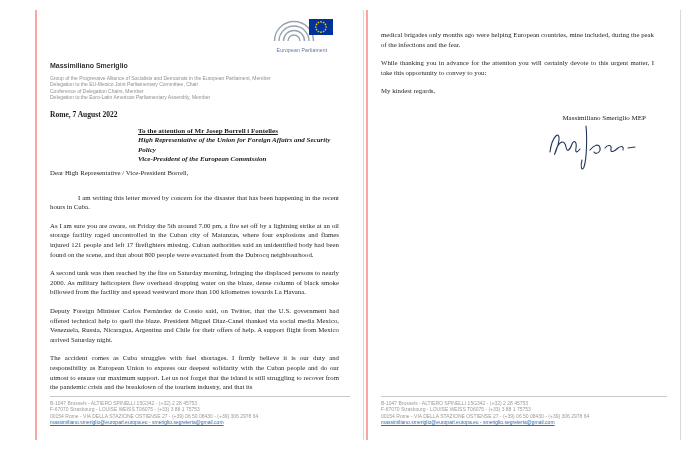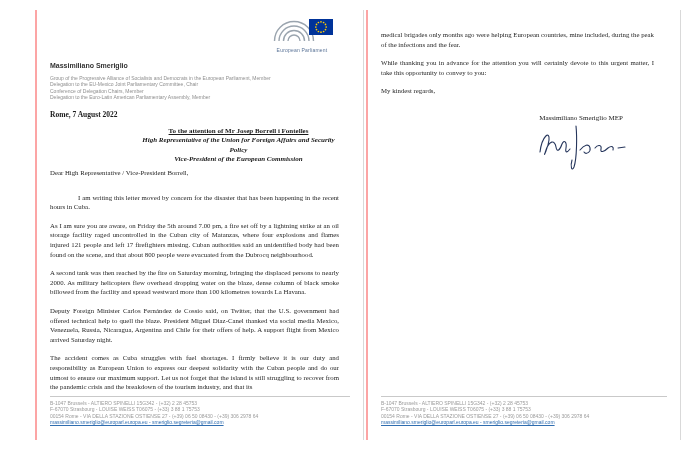--- a/index.html
+++ b/index.html
@@ -35,41 +35,41 @@
   }
 
   .date-line {
     position:absolute; top:100px; left:13px;
     font-size:7.5px; font-weight:bold; color:#1a1a1a;
   }
 
   
   .recipient {
     position:absolute; top:117px; left:101px; right:24px;
-    text-align:center; font-size:7px; line-height:9.4px; color:#1a1a1a;
+    text-align:left; font-size:7px; line-height:9.4px; color:#1a1a1a;
   }
   .recipient .attention { font-weight:bold; text-decoration:underline; }
   .recipient .title { font-weight:bold; font-style:italic; }
 
   
   .body1 {
     position:absolute; top:158px; left:13px; right:24px;
     font-size:6.8px; line-height:9.6px; color:#1f1f1f; text-align:justify;
   }
   .body2 {
     position:absolute; top:20px; left:13px; right:26px;
     font-size:6.8px; line-height:9.6px; color:#1f1f1f; text-align:justify;
   }
   .salutation { margin:0 0 15px 0; text-align:left; }
   p.para { margin:0 0 9px 0; }
   p.para.indent { text-indent:28px; }
   p.para.noj { text-align:left; }
 
   
-  .signature-block { position:absolute; top:104px; right:34px; width:130px; text-align:center; }
+  .signature-block { position:absolute; top:104px; right:34px; width:130px; text-align:right; }
   .sig-name { font-size:7px; color:#1a1a1a; }
   .sig-svg { margin-top:0px; }
 
   
   .footer {
     position:absolute; top:386px; left:13px; right:13px;
     border-top:1px solid #c9c9c9; padding-top:3px;
     font-family:"Liberation Sans", sans-serif; font-size:5px; line-height:6.4px;
     color:#9a9a9a;
   }

